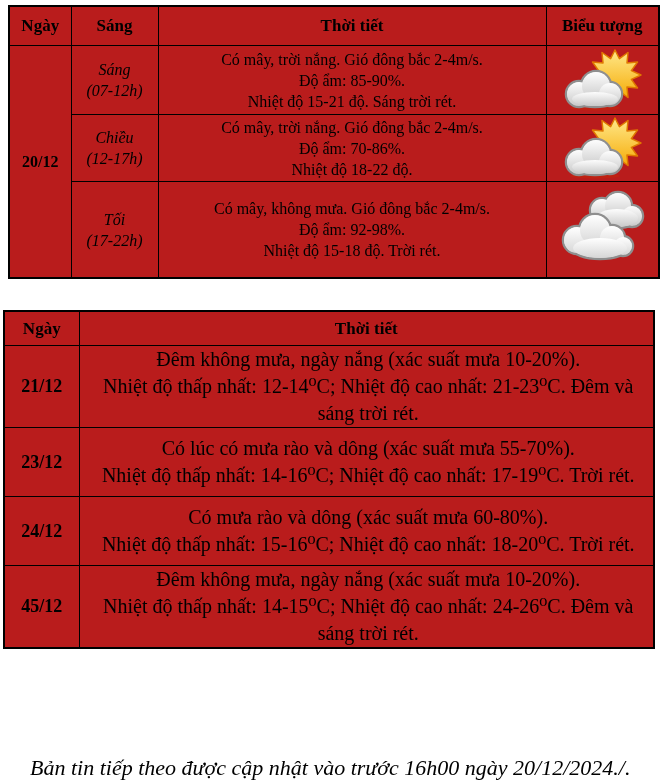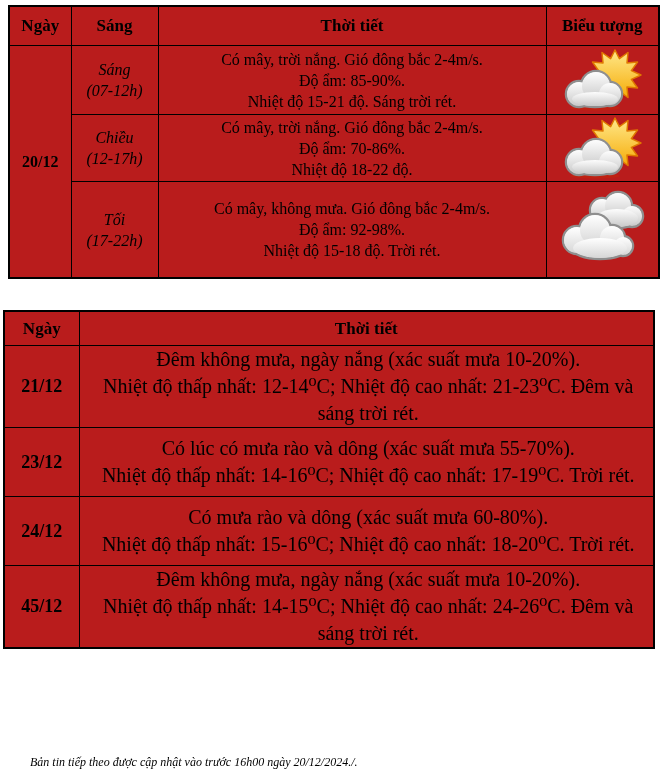--- a/index.html
+++ b/index.html
@@ -45,21 +45,21 @@
   }
   #forecast-table td.fweather {
     padding: 0 10px 0 14px; font-size: 20px; text-align: center;
   }
   #forecast-table tr.frow td { height: 66px; }
   .fweather div { line-height: 27px; }
 
   
   #footer-note {
     position: absolute; left: 30px; top: 755px;
-    font-style: italic; font-size: 12px;
+    font-style: italic; font-size: 22px;
     white-space: nowrap;
   }
 </style>
 </head>
 <body>
 
 <table id="detail-table" class="bordered">
   <colgroup>
       <col style="width:62px">
       <col style="width:87px">

